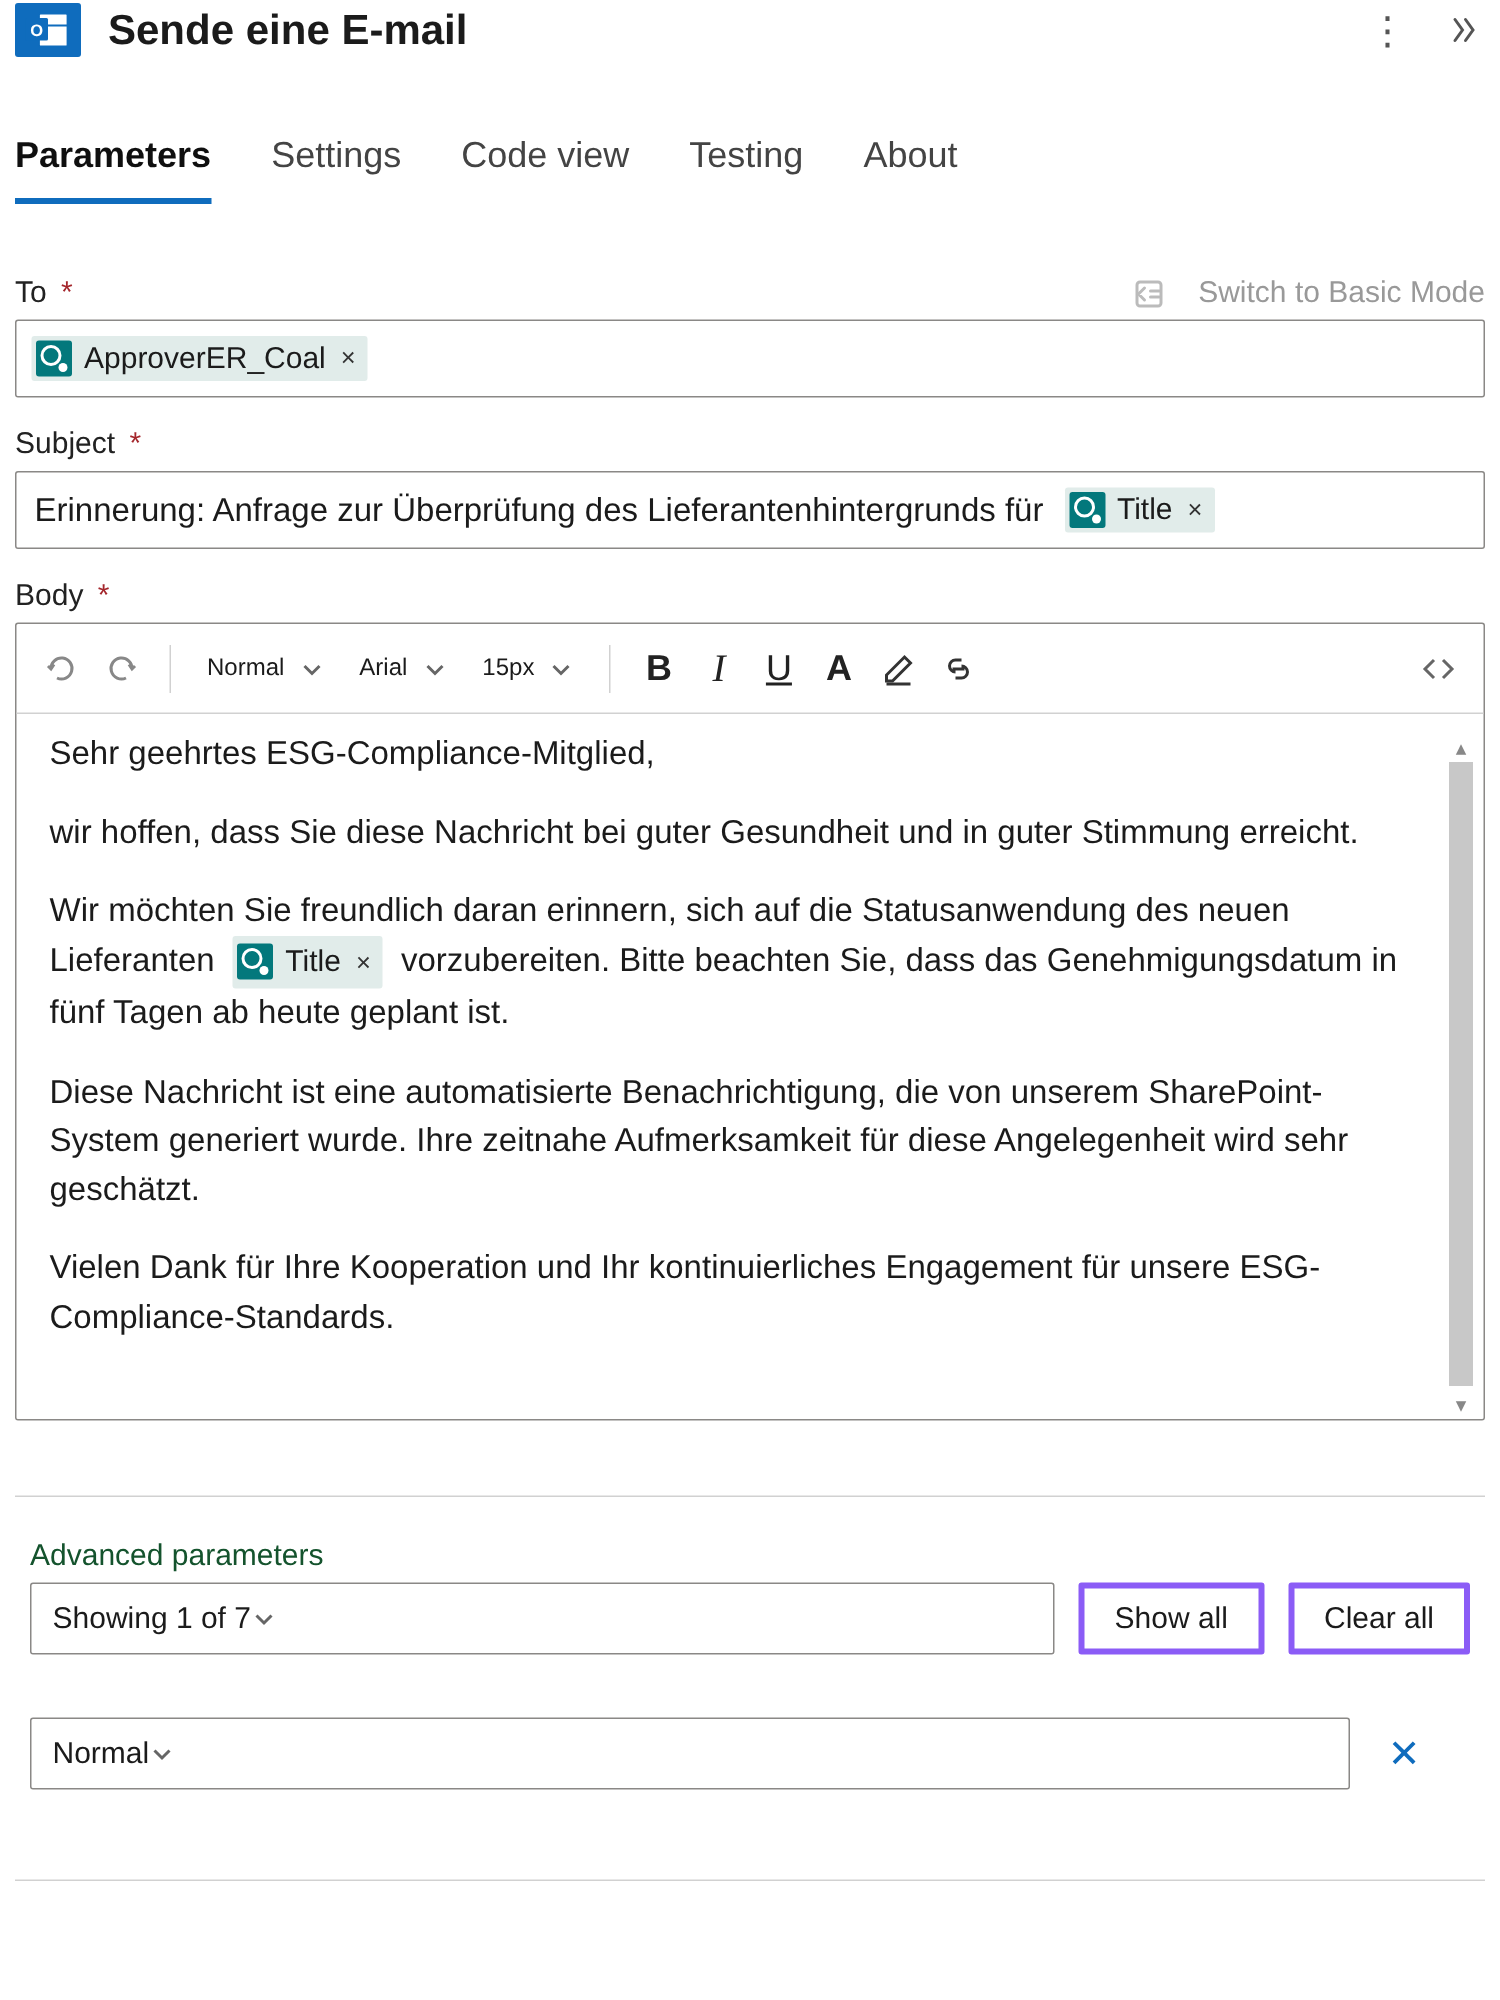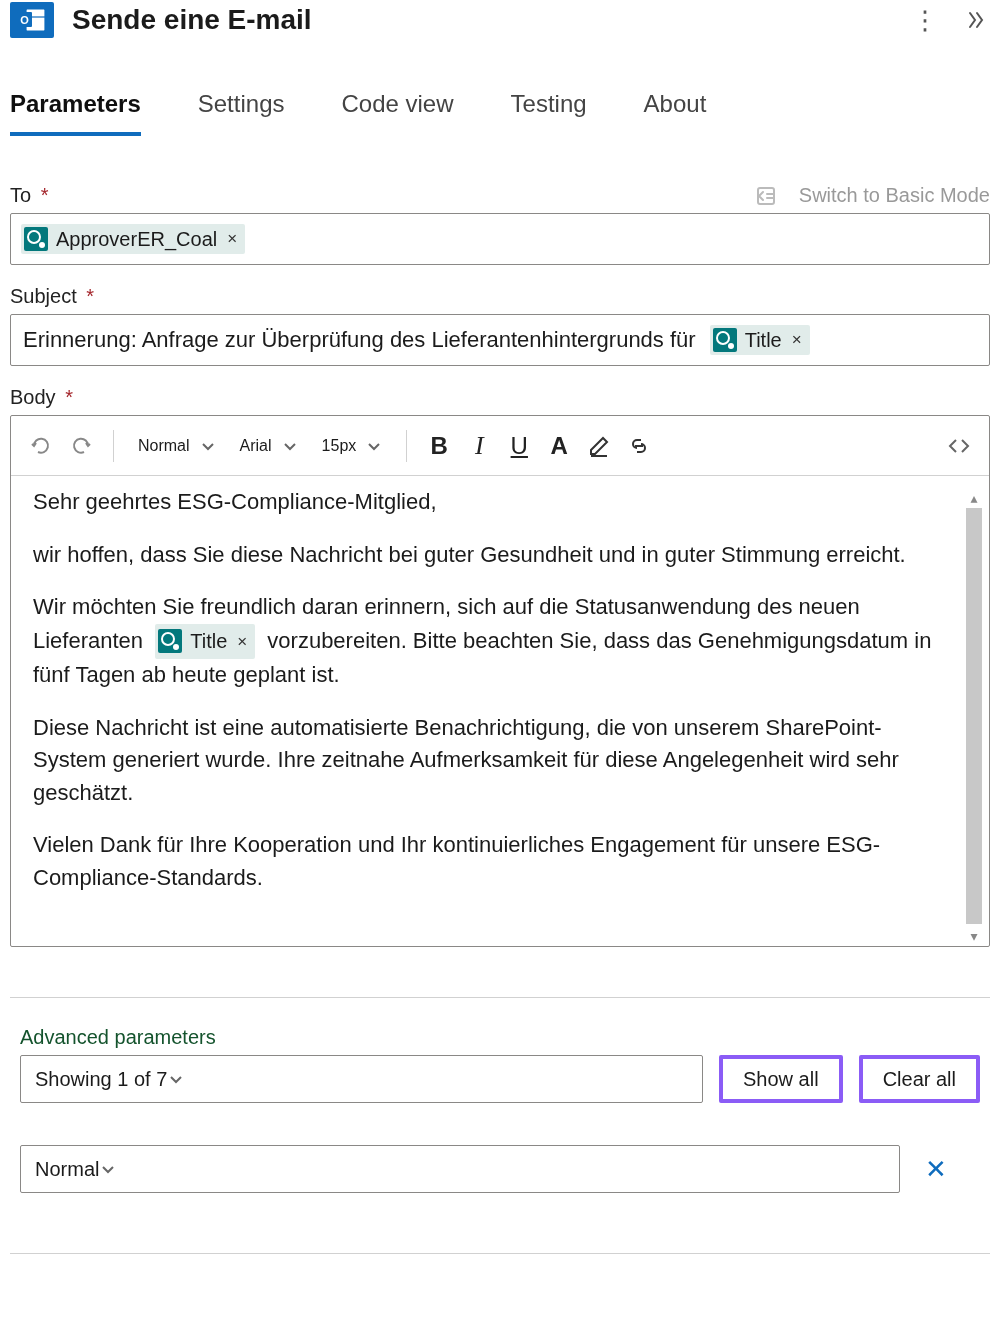--- a/index.html
+++ b/index.html
@@ -38,21 +38,21 @@
     align-items: center;
     gap: 26px;
     padding-right: 6px;
     color: #555;
   }
   .icon-btn { cursor: pointer; display:flex; align-items:center; }
   .vdots { font-size: 26px; line-height: 1; }
   .ldquo svg { transform: scaleX(-1); }
   .tabs {
     display: flex;
-    gap: 57px;
+    gap: 40px;
     padding: 50px 10px 0 10px;
     border-bottom: none;
   }
   .tab {
     font-size: 24px;
     color: #444;
     padding-bottom: 14px;
     cursor: pointer;
   }
   .tab.active {

